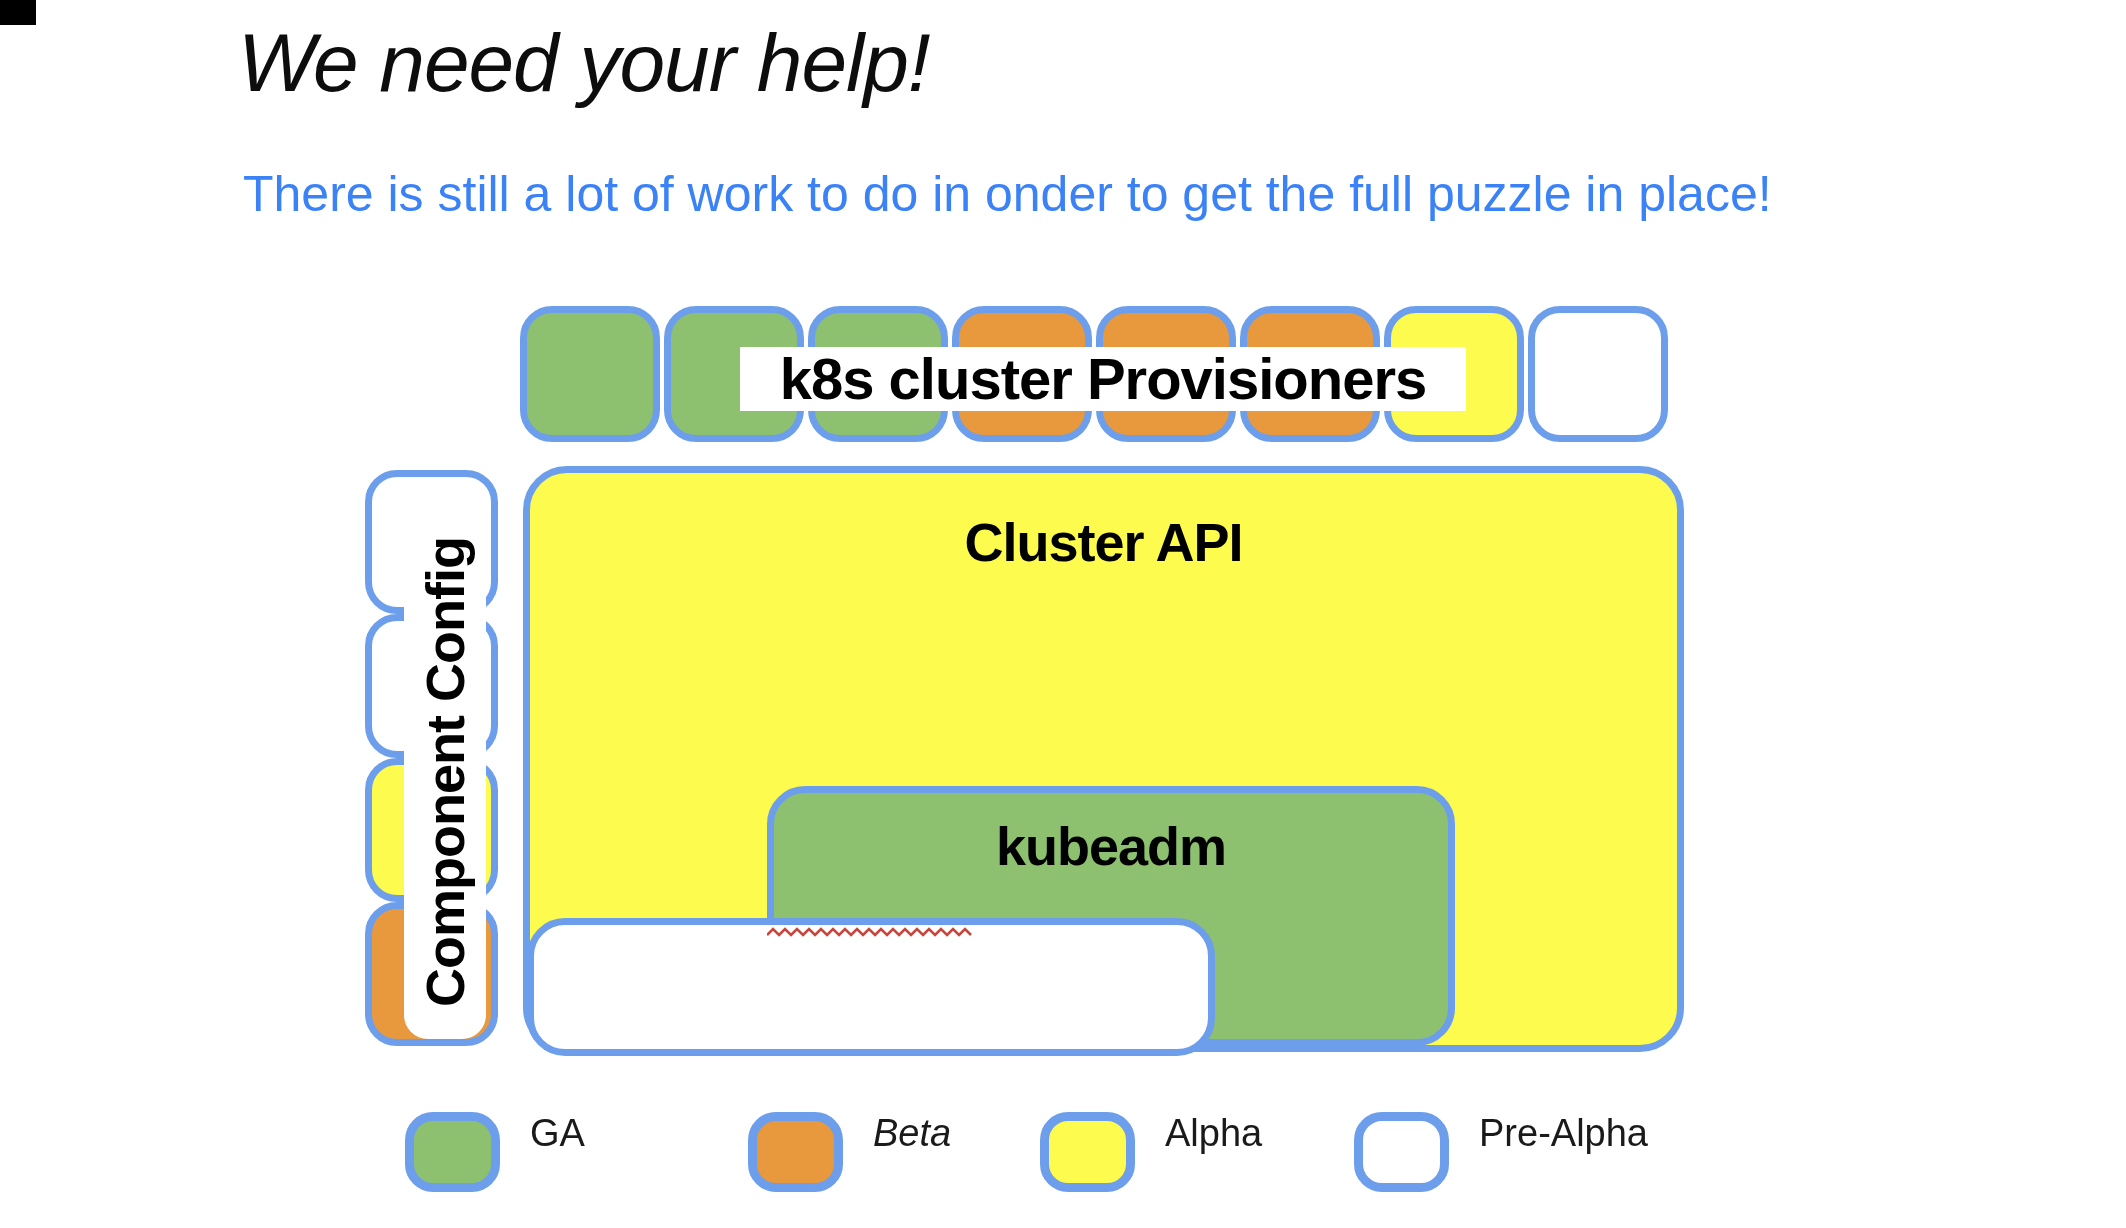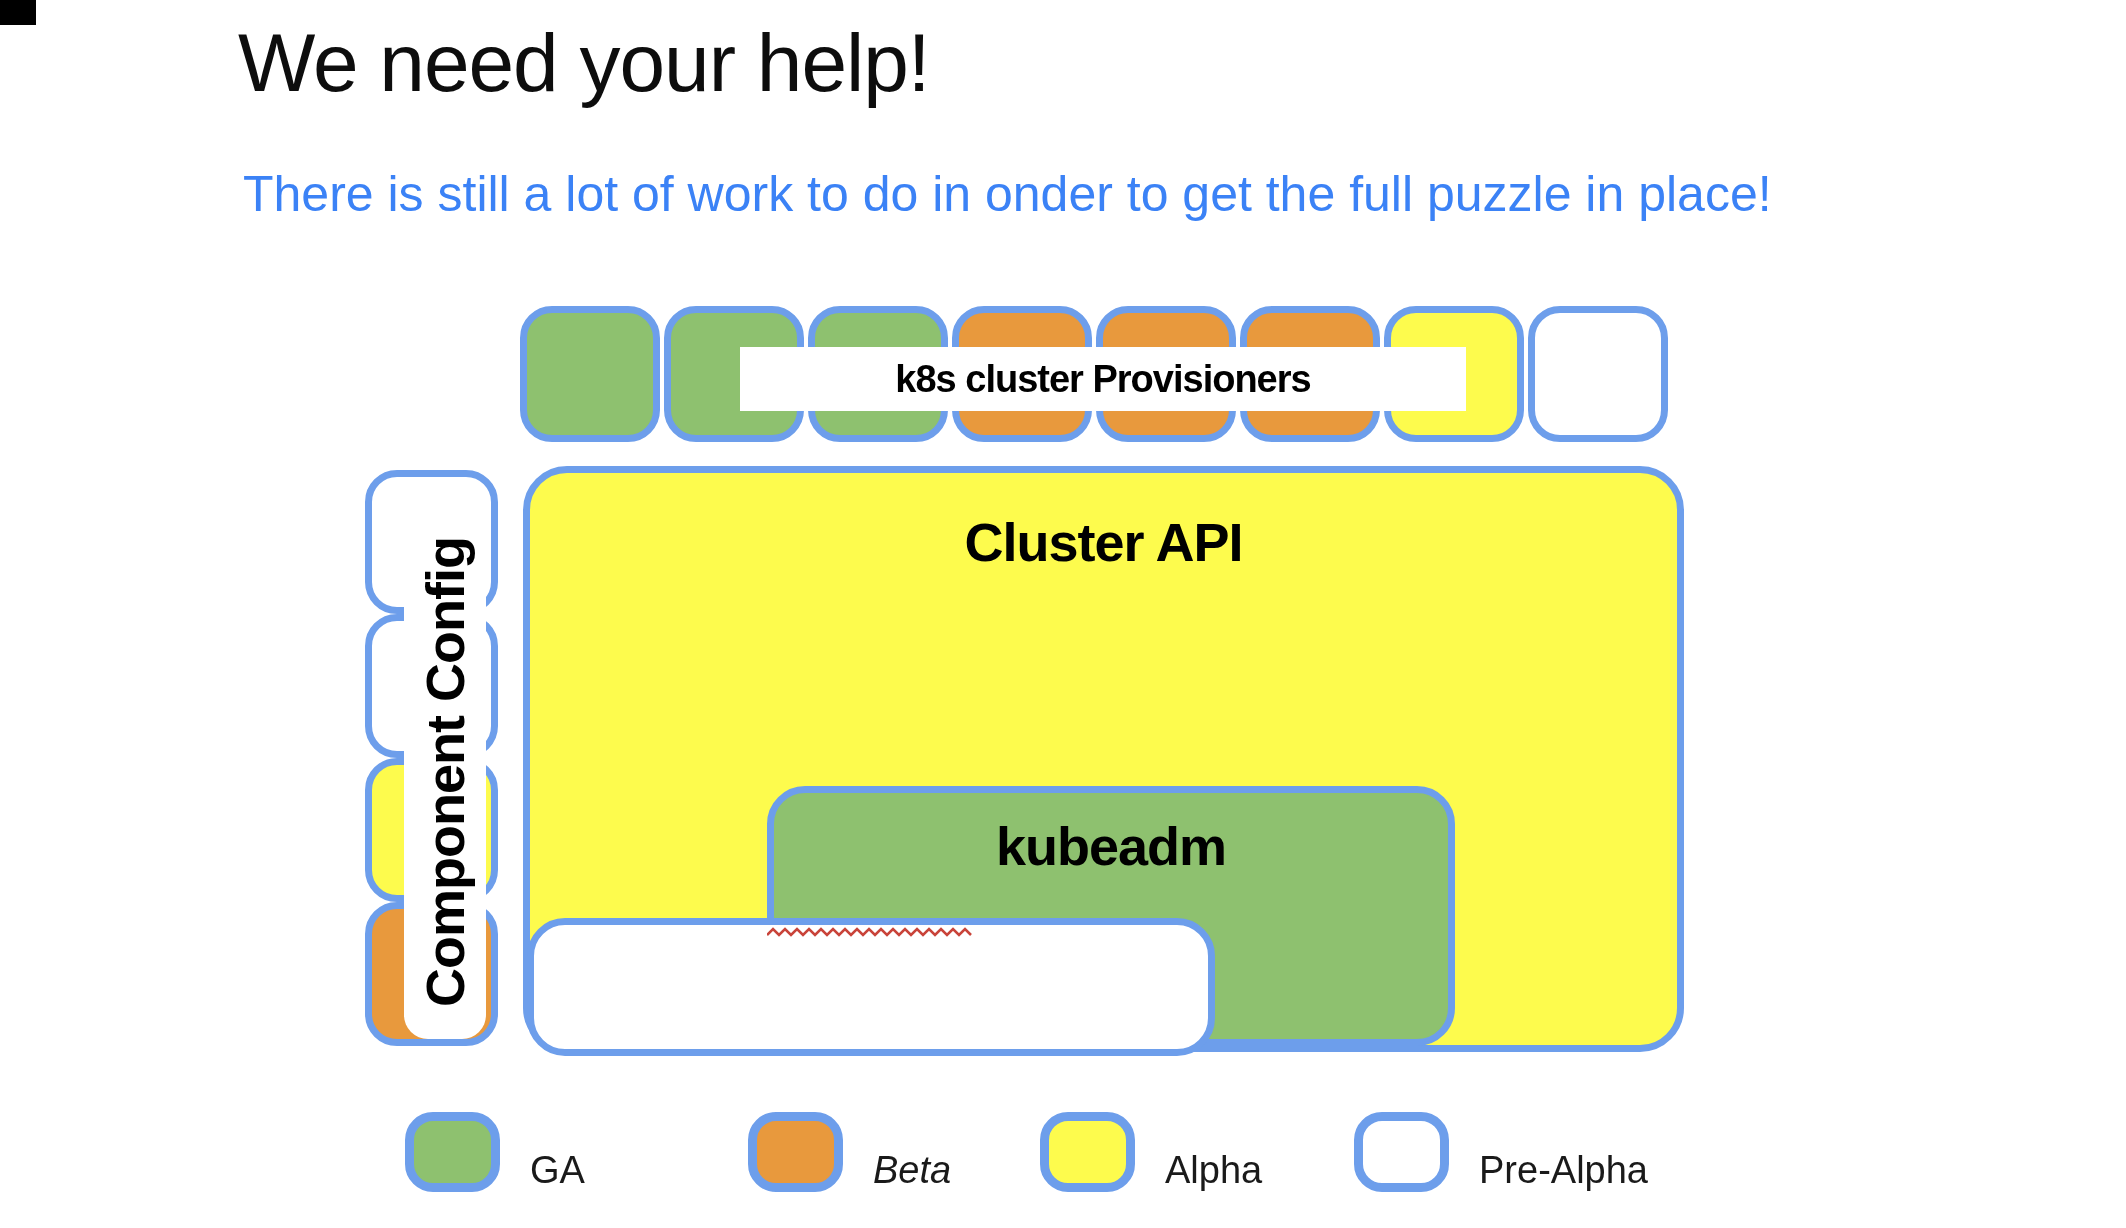--- a/index.html
+++ b/index.html
@@ -19,20 +19,21 @@
     background: #000000;
   }
 
   .title {
     position: absolute; left: 238px; top: 16px;
     margin: 0;
     font-size: 82px; font-weight: 400; line-height: 1.15;
     letter-spacing: -1px;
     color: #0d0d0d;
     white-space: nowrap;
+    font-style: italic;
   }
 
   .subtitle {
     position: absolute; left: 243px; top: 162px;
     margin: 0;
     font-size: 50px; font-weight: 400; line-height: 1.3;
     color: #3b82f6;
     white-space: nowrap;
   }
 
@@ -44,21 +45,21 @@
   .prov-square {
     width: 140px; height: 136px;
     box-sizing: border-box;
     border: 7px solid var(--c-border, #6d9eeb);
     border-radius: 32px;
   }
   .prov-label {
     position: absolute; left: 740px; top: 347px;
     width: 726px; height: 64px;
     background: #ffffff;
-    font-size: 38px; font-weight: 700;
+    font-size: 58px; font-weight: 700;
     line-height: 64px; text-align: center;
     letter-spacing: -1px;
     white-space: nowrap;
   }
 
   
   .cc-col {
     position: absolute; left: 365px; top: 470px;
     display: flex; flex-direction: column; gap: 0;
   }
@@ -107,21 +108,21 @@
   .squiggle { display: block; margin: 2px auto 0 auto; }
   .squiggle polyline {
     fill: none;
     stroke: var(--c-spellcheck, #c9443a);
     stroke-width: 2.6;
   }
 
   
   .legend-item {
     position: absolute; top: 1112px;
-    display: flex; align-items: flex-end; gap: 30px;
+    display: flex; align-items: flex-start; gap: 30px;
   }
   .legend-item:nth-of-type(1) { left: 405px; }
   .legend-item:nth-of-type(2) { left: 748px; font-style: italic; }
   .legend-item:nth-of-type(3) { left: 1040px; }
   .legend-item:nth-of-type(4) { left: 1354px; }
   .legend-swatch {
     width: 95px; height: 80px;
     box-sizing: border-box;
     border: 9px solid var(--c-border, #6d9eeb);
     border-radius: 28px;

